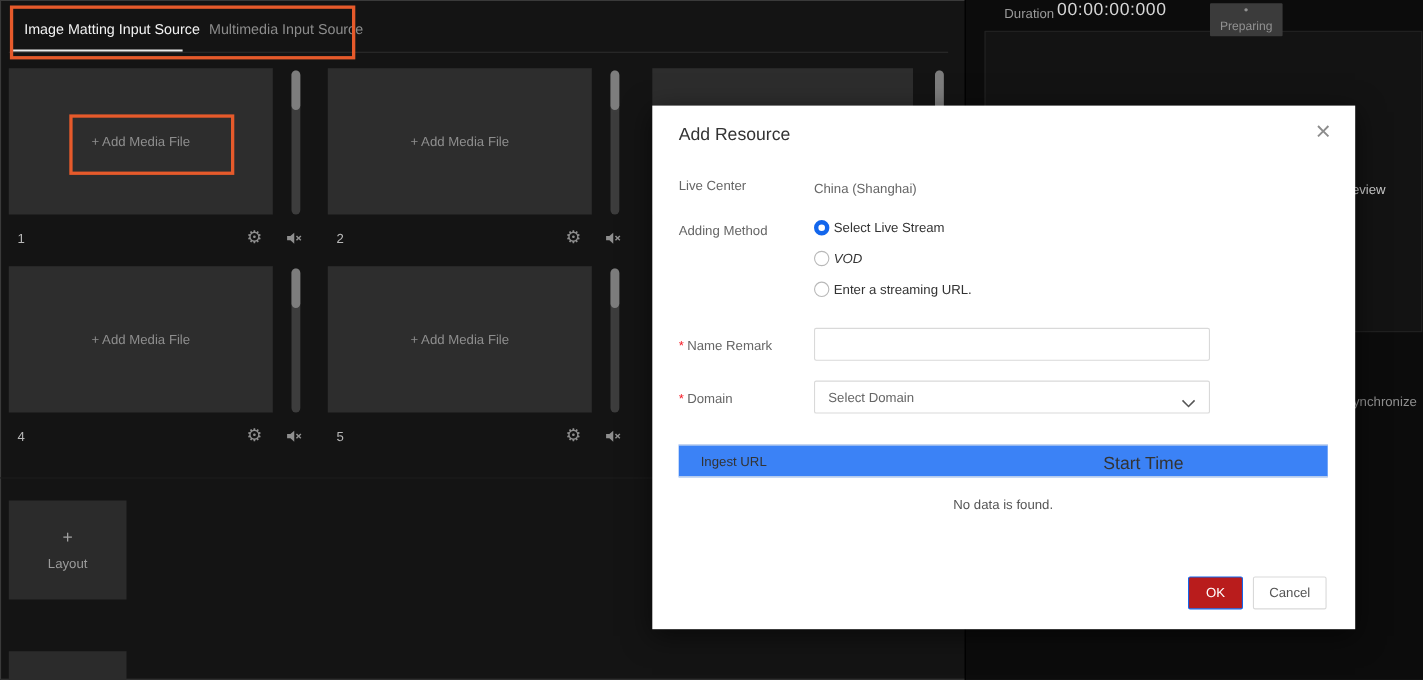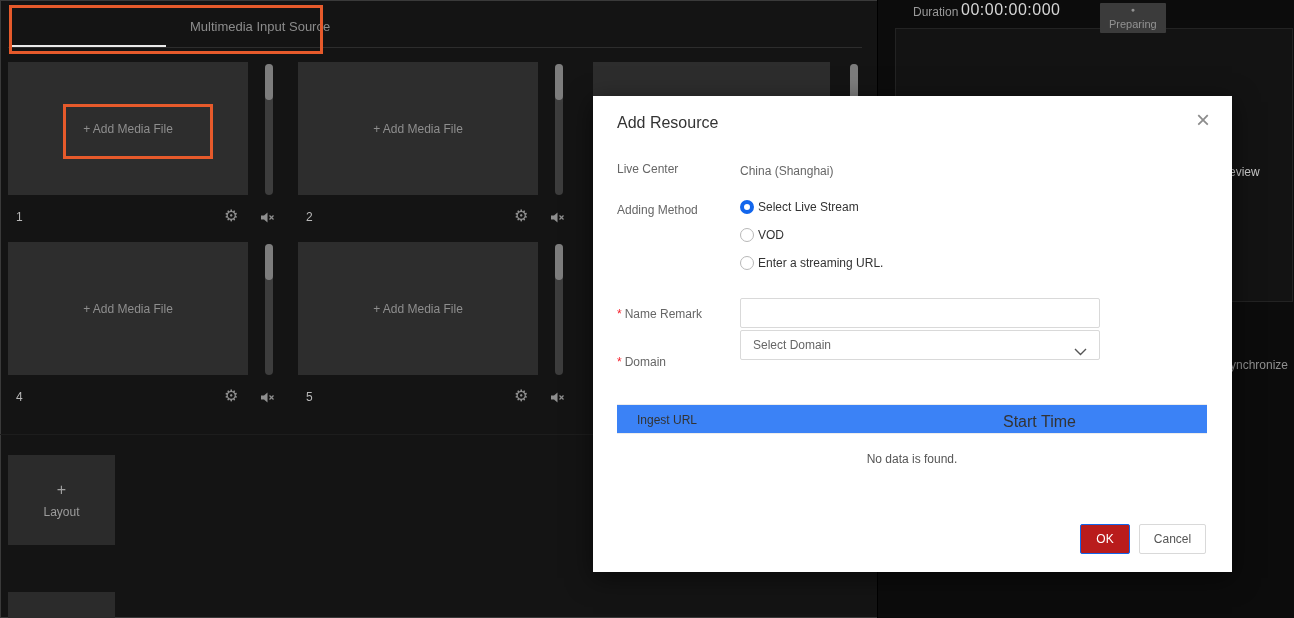--- a/index.html
+++ b/index.html
@@ -50,36 +50,39 @@
   .modal-close { position:absolute; right:22px; top:12px; font-size:24px; color:#8c8c8c; cursor:pointer; line-height:1; }
   .frm-label { position:absolute; left:24px; font-size:12px; color:#666; }
   .frm-value { position:absolute; left:147px; font-size:12px; color:#666; }
   .req { color:#f5222d; margin-right:3px; }
   .opt-row { position:absolute; left:147px; display:flex; align-items:center; gap:4px; cursor:pointer; }
   .radio { width:14px; height:14px; border-radius:50%; background:#fff; flex:0 0 auto; }
   .radio.sel { border:4px solid #1366ec; }
   .radio.unsel { border:1px solid #b8b8b8; }
   .opt-label { font-size:12px; color:#333; }
   .nr-input { position:absolute; left:147px; top:202px; width:360px; height:30px; border:1px solid #d9d9d9; border-radius:2px; font-size:12px; color:#333; padding:0 10px; outline:none; }
-  .dm-select { position:absolute; left:147px; top:234px; width:360px; height:30px; border:1px solid #d9d9d9; border-radius:2px; display:flex; align-items:center; padding:12px 12px; cursor:pointer; }
+  .dm-select { position:absolute; left:147px; top:250px; width:360px; height:30px; border:1px solid #d9d9d9; border-radius:2px; display:flex; align-items:center; padding:12px 12px; cursor:pointer; }
   .dm-select .sel-text { font-size:12px; color:#666; }
   .dm-select .chev { position:absolute; right:12px; top:11px; }
   .mtable { position:absolute; left:24px; top:308px; width:590px; }
   .mtable-header { position:relative; height:30px; background:#3b82f6; border-top:1px solid #ececec; border-bottom:1px solid #ececec; }
   .mtable-header .h1 { position:absolute; left:20px; top:8px; font-size:12px; color:#333; }
   .mtable-header .h2 { position:absolute; left:386px; top:8px; font-size:16px; color:#333; }
   .mtable-empty { position:absolute; left:24px; top:356px; width:590px; text-align:center; font-size:12px; color:#555; }
   .btn-ok { position:absolute; left:487px; top:428px; width:50px; height:30px; background:#b91c1c; border:1px solid #1366ec; color:#fff; font-size:12px; border-radius:2px; cursor:pointer; }
   .btn-cancel { position:absolute; left:546px; top:428px; width:67px; height:30px; background:#fff; border:1px solid #d9d9d9; color:#555; font-size:12px; border-radius:2px; cursor:pointer; }
 </style>
 </head>
 <body>
 
 <div id="screen">
 
+  <div class="tab active" style="left:10px;">
+    <span>Image Matting Input Source</span>
+  </div>
   <div class="tab inactive" style="left:178px;">
     <span>Multimedia Input Source</span>
   </div>
   <div class="tab-underline"></div>
   <div class="tabs-divider"></div>
 
   <div class="cell" style="left:8px;top:62px;">
     <div class="mediabox">
       <span>+ Add Media File</span>
     </div>
@@ -204,21 +207,21 @@
 
     <span class="frm-label" style="top:66px;">Live Center</span>
     <span class="frm-value" style="top:68px;">China (Shanghai)</span>
 
     <span class="frm-label" style="top:107px;">Adding Method</span>
 
     <div class="opt-row" style="top:104px;">
       <span class="radio sel"></span>
       <span class="opt-label">Select Live Stream</span>
     </div>
-    <div class="opt-row" style="top:132px;">
+    <div class="opt-row" style="top:132px;font-style:italic;">
       <span class="radio unsel"></span>
       <span class="opt-label">VOD</span>
     </div>
     <div class="opt-row" style="top:160px;">
       <span class="radio unsel"></span>
       <span class="opt-label">Enter a streaming URL.</span>
     </div>
 
     <span class="frm-label" style="top:211px;"><span class="req">*</span><span>Name Remark</span></span>
     <input class="nr-input" type="text" value="" style="">

